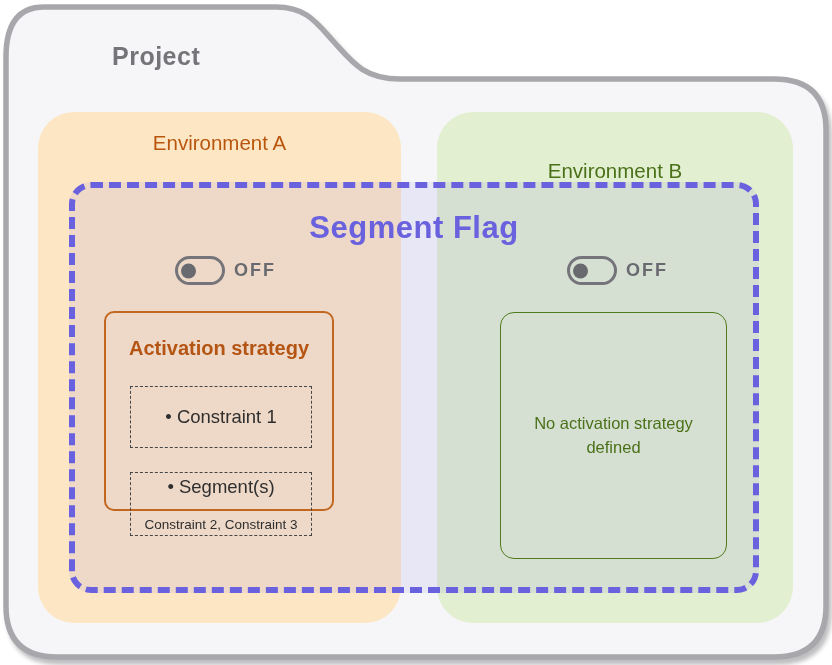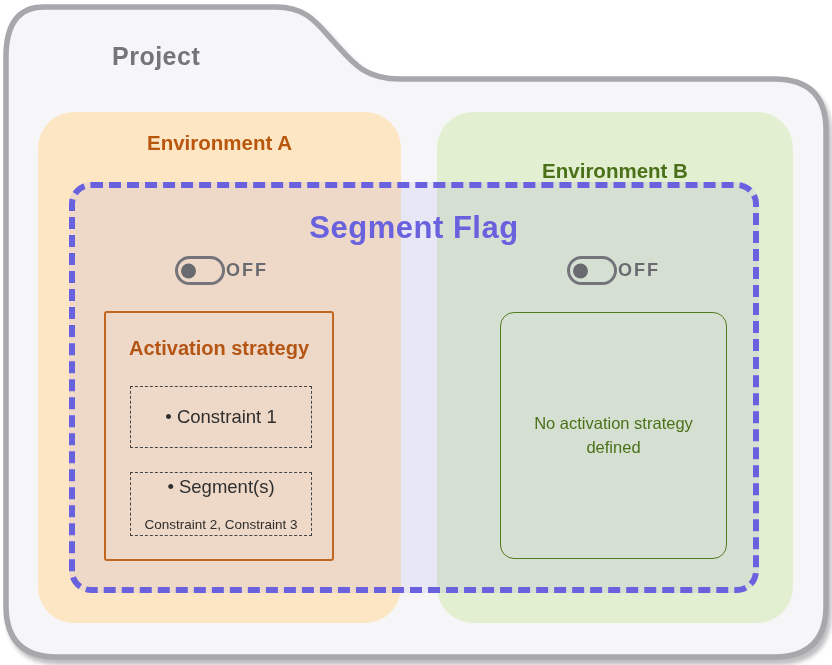--- a/index.html
+++ b/index.html
@@ -23,60 +23,60 @@
     position: absolute; left: 112px; top: 42px;
     font-size: 25px; font-weight: bold; color: #757579; letter-spacing: 0.5px;
   }
 
   
   .env-panel { position: absolute; top: 112px; height: 511px; border-radius: 36px; }
   .env-a { left: 38px;  width: 363px; background: #fde6c4; }
   .env-b { left: 437px; width: 356px; background: #e3efd1; }
   .env-title {
     position: absolute; top: 130px; height: 26px;
-    font-size: 20.5px; font-weight: bold; text-align: center; line-height: 26px;
+    font-size: 20.5px; font-weight: normal; text-align: center; line-height: 26px;
   }
   .env-a-title { left: 38px;  width: 363px; color: #b9560e; }
   .env-b-title { left: 437px; width: 356px; color: #4a7119; margin-top: 28px; }
 
   
   .flag-region {
     position: absolute; left: 69px; top: 182px; width: 690px; height: 411px;
     border: 6px dashed #6a61de; border-radius: 22px;
     background: rgba(108, 99, 221, 0.10);
   }
   .flag-title {
     position: absolute; left: 69px; top: 210px; width: 690px;
     text-align: center; font-size: 31px; font-weight: bold; color: #6a61de;
     letter-spacing: 0.5px;
   }
 
   
   .toggle-group {
-    position: absolute; top: 256px; display: flex; align-items: center; gap: 1px;
+    position: absolute; top: 256px; display: flex; align-items: center; gap: 9px;
   }
   .toggle-a { left: 175px; }
   .toggle-b { left: 567px; }
   .toggle-pill {
     position: relative; width: 50px; height: 29px;
     border: 3.5px solid #74747a; border-radius: 15px; background: transparent;
     cursor: pointer;
   }
   .toggle-knob {
     position: absolute; left: 3px; top: 50%; transform: translateY(-50%);
     width: 15px; height: 15px; border-radius: 50%; background: #696970;
   }
   .toggle-label {
     font-size: 18px; font-weight: bold; color: #696970; letter-spacing: 2px;
   }
 
   
   .strategy-card {
-    position: absolute; left: 104px; top: 311px; width: 230px; height: 250px;
-    border: 2px solid #c2671f; border-radius: 3px;
+    position: absolute; left: 104px; top: 311px; width: 230px; height: 200px;
+    border: 2px solid #c2671f; border-radius: 10px;
   }
   .strategy-title {
     position: absolute; top: 24px; left: 0; width: 100%;
     text-align: center; font-size: 20px; font-weight: bold; color: #b45513;
   }
   .dashed-box {
     position: absolute; left: 24px; width: 182px;
     border: 1.6px dashed #454545;
     display: flex; flex-direction: column; align-items: center; justify-content: center; text-align: right;
   }

